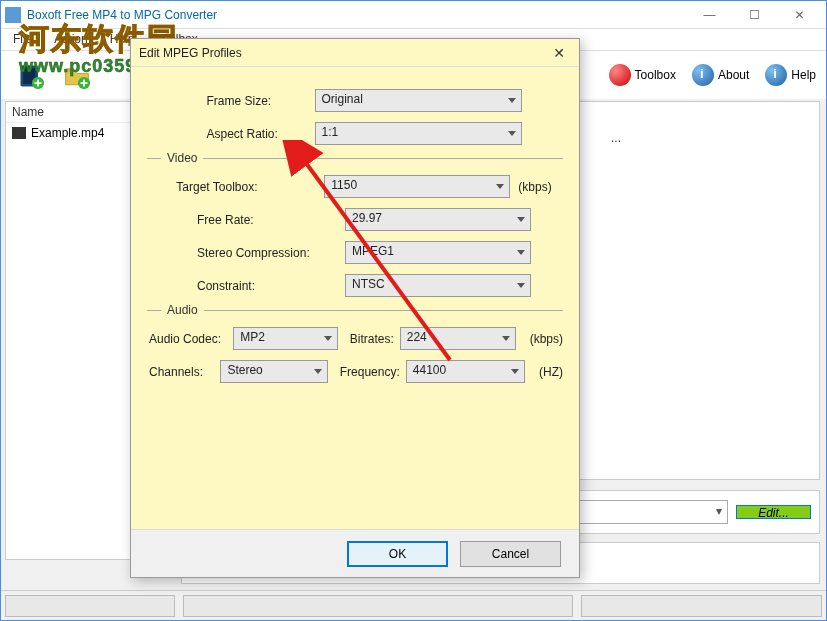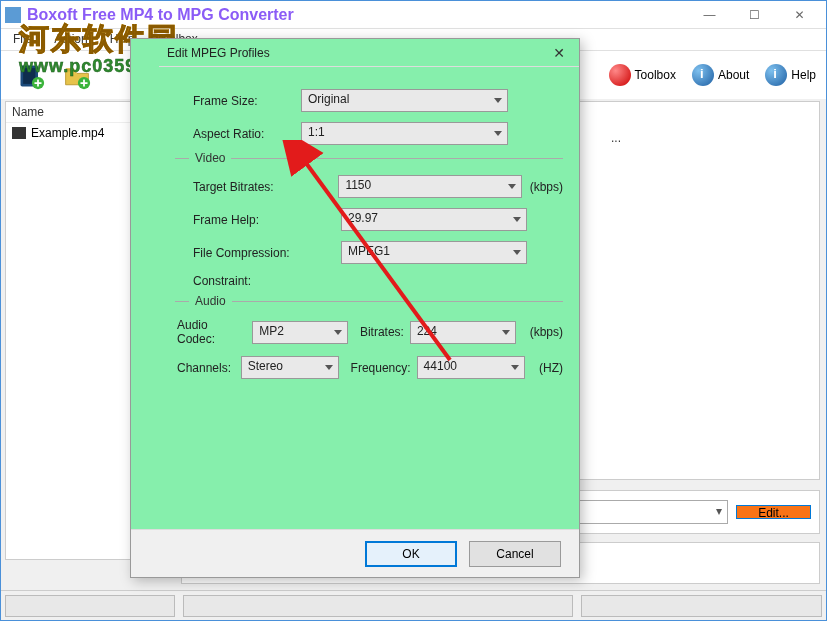--- a/index.html
+++ b/index.html
@@ -2,21 +2,21 @@
 <html><head>
 <meta charset="utf-8">
 <style>
 * { box-sizing: border-box; margin: 0; padding: 0; font-family: "Segoe UI", Tahoma, sans-serif; font-size: 12px; }
 body { background: #fff; width: 827px; height: 621px; overflow: hidden; position: relative; }
 
 
 .main-window { position: absolute; top: 0; left: 0; width: 827px; height: 621px; border: 1px solid #4a90d9; background: #f0f0f0; }
 .main-titlebar { height: 28px; background: #fff; display: flex; align-items: center; padding: 0 4px; border-bottom: 1px solid #e0e0e0; }
 .main-titlebar .title-icon { width: 16px; height: 16px; background: #5b9bd5; margin-right: 6px; }
-.main-title { flex: 1; color: #8b5cf6; font-size: 16px; font-weight: bold; }
+.main-title { flex: 1; color: #0369a1; font-size: 12px; }
 .win-controls { display: flex; }
 .win-btn { width: 45px; height: 28px; display: flex; align-items: center; justify-content: center; color: #666; }
 .win-btn.close { color: #666; }
 
 .menubar { height: 22px; background: #fff; display: flex; padding: 0 6px; gap: 10px; color: #333; border-bottom: 1px solid #e0e0e0; }
 .menubar span { padding: 3px 6px; }
 
 
 .watermark { position: absolute; top: 18px; left: 18px; pointer-events: none; z-index: 5; }
 .watermark .line1 { font-size: 30px; font-weight: bold; font-family: "SimHei","Microsoft YaHei",sans-serif;
@@ -41,58 +41,58 @@
 .thumb-toolbar svg{ width:28px; height:28px;}
 .thumb-folder{ width:40px; height:40px; display:flex; align-items:center; justify-content:center;}
 
 
 .right-area { position:absolute; top:100px; left:180px; right:6px; bottom:140px; background:#fff; border:1px solid #ccc; }
 .dots { position:absolute; top:130px; left:610px; color:#333; }
 
 .profile-bar { position:absolute; bottom:86px; left:180px; right:6px; height:44px; background:#fff; border:1px solid #ccc; display:flex; align-items:center; padding:0 8px; gap:8px;}
 .profile-select { flex:1; height:24px; border:1px solid #aaa; background:#fff; padding:1px 18px 1px 6px; position:relative; text-align:left;}
 .profile-select::after{ content:"▾"; position:absolute; right:5px; top:3px; color:#555;}
-.edit-btn { width:75px; height:14px; border:1px solid #0078d7; background:#f97316; color:#000;}
+.edit-btn { width:75px; height:14px; border:1px solid #0078d7; background:#84cc16; color:#000;font-style:italic;}
 
 .convert-bar { position:absolute; bottom:36px; left:180px; right:6px; height:42px; background:#fff; border:1px solid #ccc; display:flex; align-items:center; justify-content:center; gap:8px;}
 .play-icon { width:0; height:0; border-left:14px solid #2a7fff; border-top:8px solid transparent; border-bottom:8px solid transparent; filter: drop-shadow(1px 1px 0 #004b9f);}
 .convert-text { font-weight:bold; font-size:14px;}
 
 .statusbar { position:absolute; bottom:0; left:0; right:0; height:30px; background:#f0f0f0; border-top:1px solid #ccc; display:flex; align-items:center;}
 .statusbar .seg { height:22px; border:1px solid #bbb; background:#e8e8e8; margin:0 4px;}
 .statusbar .seg.a{ width:170px;} .statusbar .seg.b{ width:390px;} .statusbar .seg.c{ flex:1;}
 
 
-.dialog { position:absolute; top:38px; left:130px; width:450px; height:540px; background:#86efac; border:1px solid #999; box-shadow: 3px 3px 12px rgba(0,0,0,0.25); z-index:10;padding-left:28px;}
+.dialog { position:absolute; top:38px; left:130px; width:450px; height:540px; background:#fef9c3; border:1px solid #999; box-shadow: 3px 3px 12px rgba(0,0,0,0.25); z-index:10;}
 .dialog-titlebar { height:28px; display:flex; align-items:center; padding:0 8px; border-bottom:1px solid #ddd;}
 .dialog-title { flex:1; color:#222; }
 .dialog-close { width:24px; text-align:center; font-size:14px; color:#333;}
 .dialog-body { padding: 12px 16px 8px 16px; }
 
 .group { margin-bottom: 6px; }
 .group-header { display:flex; align-items:center; color:#333; margin:6px 0 10px 0;}
 .group-header .line-l { width:14px; height:1px; background:#aaa; margin-right:6px;}
 .group-header .label { color:#333; }
 .group-header .line-r { flex:1; height:1px; background:#aaa; margin-left:6px;}
 
-.form-row { display:flex; align-items:center; margin: 10px 0 4px 18px; }
+.form-row { display:flex; align-items:center; margin: 10px 0 4px 18px; justify-content: center; }
 .form-label { width: 108px; color:#222; }
 .select-box { height:23px; border:1px solid #999; background:#e9e9e9; padding:2px 20px 2px 6px; position:relative; color:#222;}
 .select-box::after { content:""; position:absolute; right:5px; top:8px; width:0; height:0; border-left:4px solid transparent; border-right:4px solid transparent; border-top:5px solid #555;}
 .select-box.w195 { width:207px; }
 .select-box.w155 { width:186px; }
 .select-box.w108 { width:108px; }
 .select-box.w120 { width:120px; }
 .unit { margin-left:8px; color:#222;}
 
 .audio-row { display:flex; align-items:center; margin:10px 0 10px 2px; gap:6px;}
 .audio-row .lbl { color:#222; }
 
 .dialog-buttons { position:absolute; bottom:0; left:0; right:0; height:48px; background:#f0f0f0; border-top:1px solid #ddd; display:flex; align-items:center; justify-content:flex-end; gap:12px; padding-right:18px;}
-.dlg-btn { width:92px; height:26px; border:1px solid #9a9a9a; background:#e1e1e1;}
+.dlg-btn { width:101px; height:26px; border:1px solid #9a9a9a; background:#e1e1e1;}
 .dlg-btn.primary { border:2px solid #0078d7; background:#e5f1fb;}
 
 
 .arrow-svg { position:absolute; top:140px; left:280px; width:200px; height:230px; z-index:20; pointer-events:none;}
 
 </style>
 </head>
 <body>
 
 <div class="main-window">
@@ -202,38 +202,39 @@
       </div>
     </div>
 
     <div class="group">
       <div class="group-header">
         <span class="line-l"></span>
         <span class="label">Video</span>
         <span class="line-r"></span>
       </div>
       <div class="form-row">
-        <span class="form-label">Target Bitrates:</span>
+        <span class="form-label">Target Toolbox:</span>
         <div style="width:40px"></div>
         <div class="select-box w155"><span>1150</span></div>
         <span class="unit">(kbps)</span>
       </div>
       <div class="form-row">
-        <span class="form-label">Frame Help:</span>
+        <span class="form-label">Free Rate:</span>
         <div style="width:40px"></div>
         <div class="select-box w155"><span>29.97</span></div>
       </div>
       <div class="form-row">
-        <span class="form-label" style="width:130px">File Compression:</span>
+        <span class="form-label" style="width:130px">Stereo Compression:</span>
         <div style="width:18px"></div>
         <div class="select-box w155"><span>MPEG1</span></div>
       </div>
       <div class="form-row">
         <span class="form-label">Constraint:</span>
         <div style="width:40px"></div>
+        <div class="select-box w155"><span>NTSC</span></div>
       </div>
     </div>
 
     <div class="group">
       <div class="group-header">
         <span class="line-l"></span>
         <span class="label">Audio</span>
         <span class="line-r"></span>
       </div>
       <div class="audio-row">

